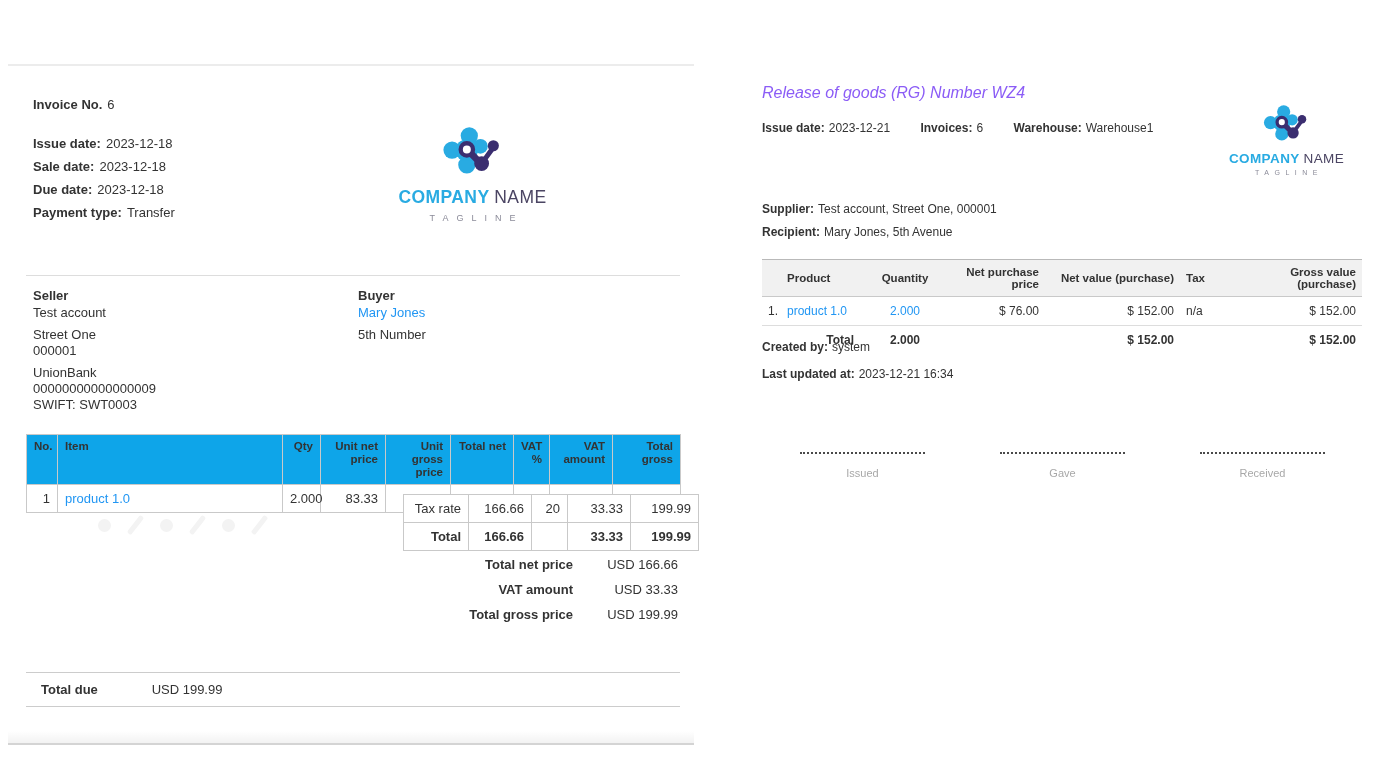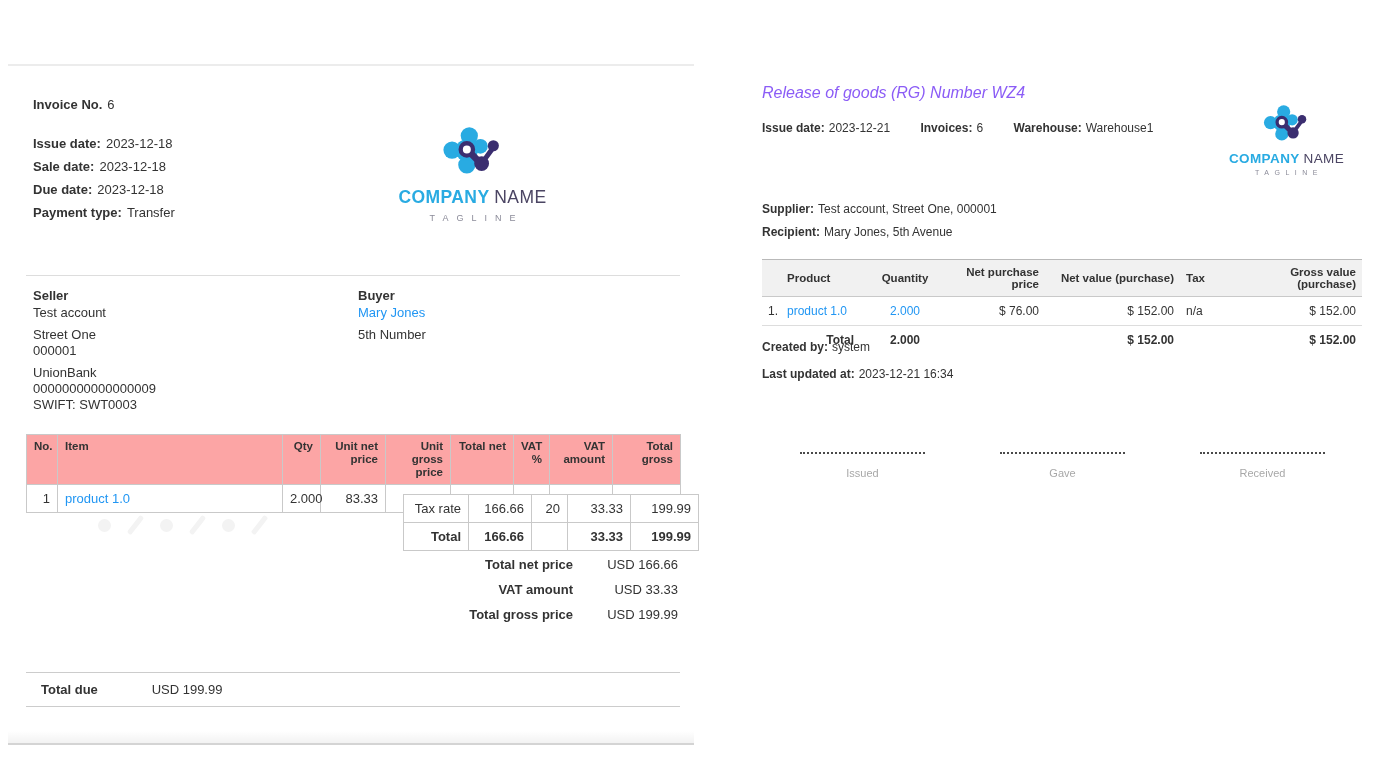--- a/index.html
+++ b/index.html
@@ -41,21 +41,21 @@
 
   .parties { position:absolute; top:222px; left:25px; width:647px; }
   .seller-col { position:absolute; left:0; top:0; width:300px; }
   .buyer-col  { position:absolute; left:325px; top:0; width:260px; }
   .party-heading { font-weight:bold; margin-bottom:2px; line-height:15px; }
   .party-p { line-height:16px; margin-bottom:6px; }
 
   table { border-collapse:collapse; }
   .inv-table { position:absolute; top:368px; left:18px; width:654px; table-layout:fixed; }
   .inv-table th {
-    background:#fca5a5; border:1px solid #c9c9c9; font-size:11.5px; font-weight:bold;
+    background:#0ea5e9; border:1px solid #c9c9c9; font-size:11.5px; font-weight:bold;
     padding:5px 7px; vertical-align:top; line-height:13px;
   }
   .inv-table td { border:1px solid #c9c9c9; padding:6px 7px; background:#fff; }
   .ta-l { text-align:left; } .ta-r { text-align:right; } .ta-c { text-align:center; }
 
   .inv-subtable { position:absolute; top:428px; left:395px; width:277px; table-layout:fixed; }
   .inv-subtable td { border:1px solid #c9c9c9; padding:6px 7px; background:#fff; }
 
   .faint-marks { position:absolute; top:442px; left:90px; width:250px; height:34px; display:flex; align-items:center; }
   .fm-dot { width:13px; height:13px; border-radius:50%; background:#f3f3f3; }

